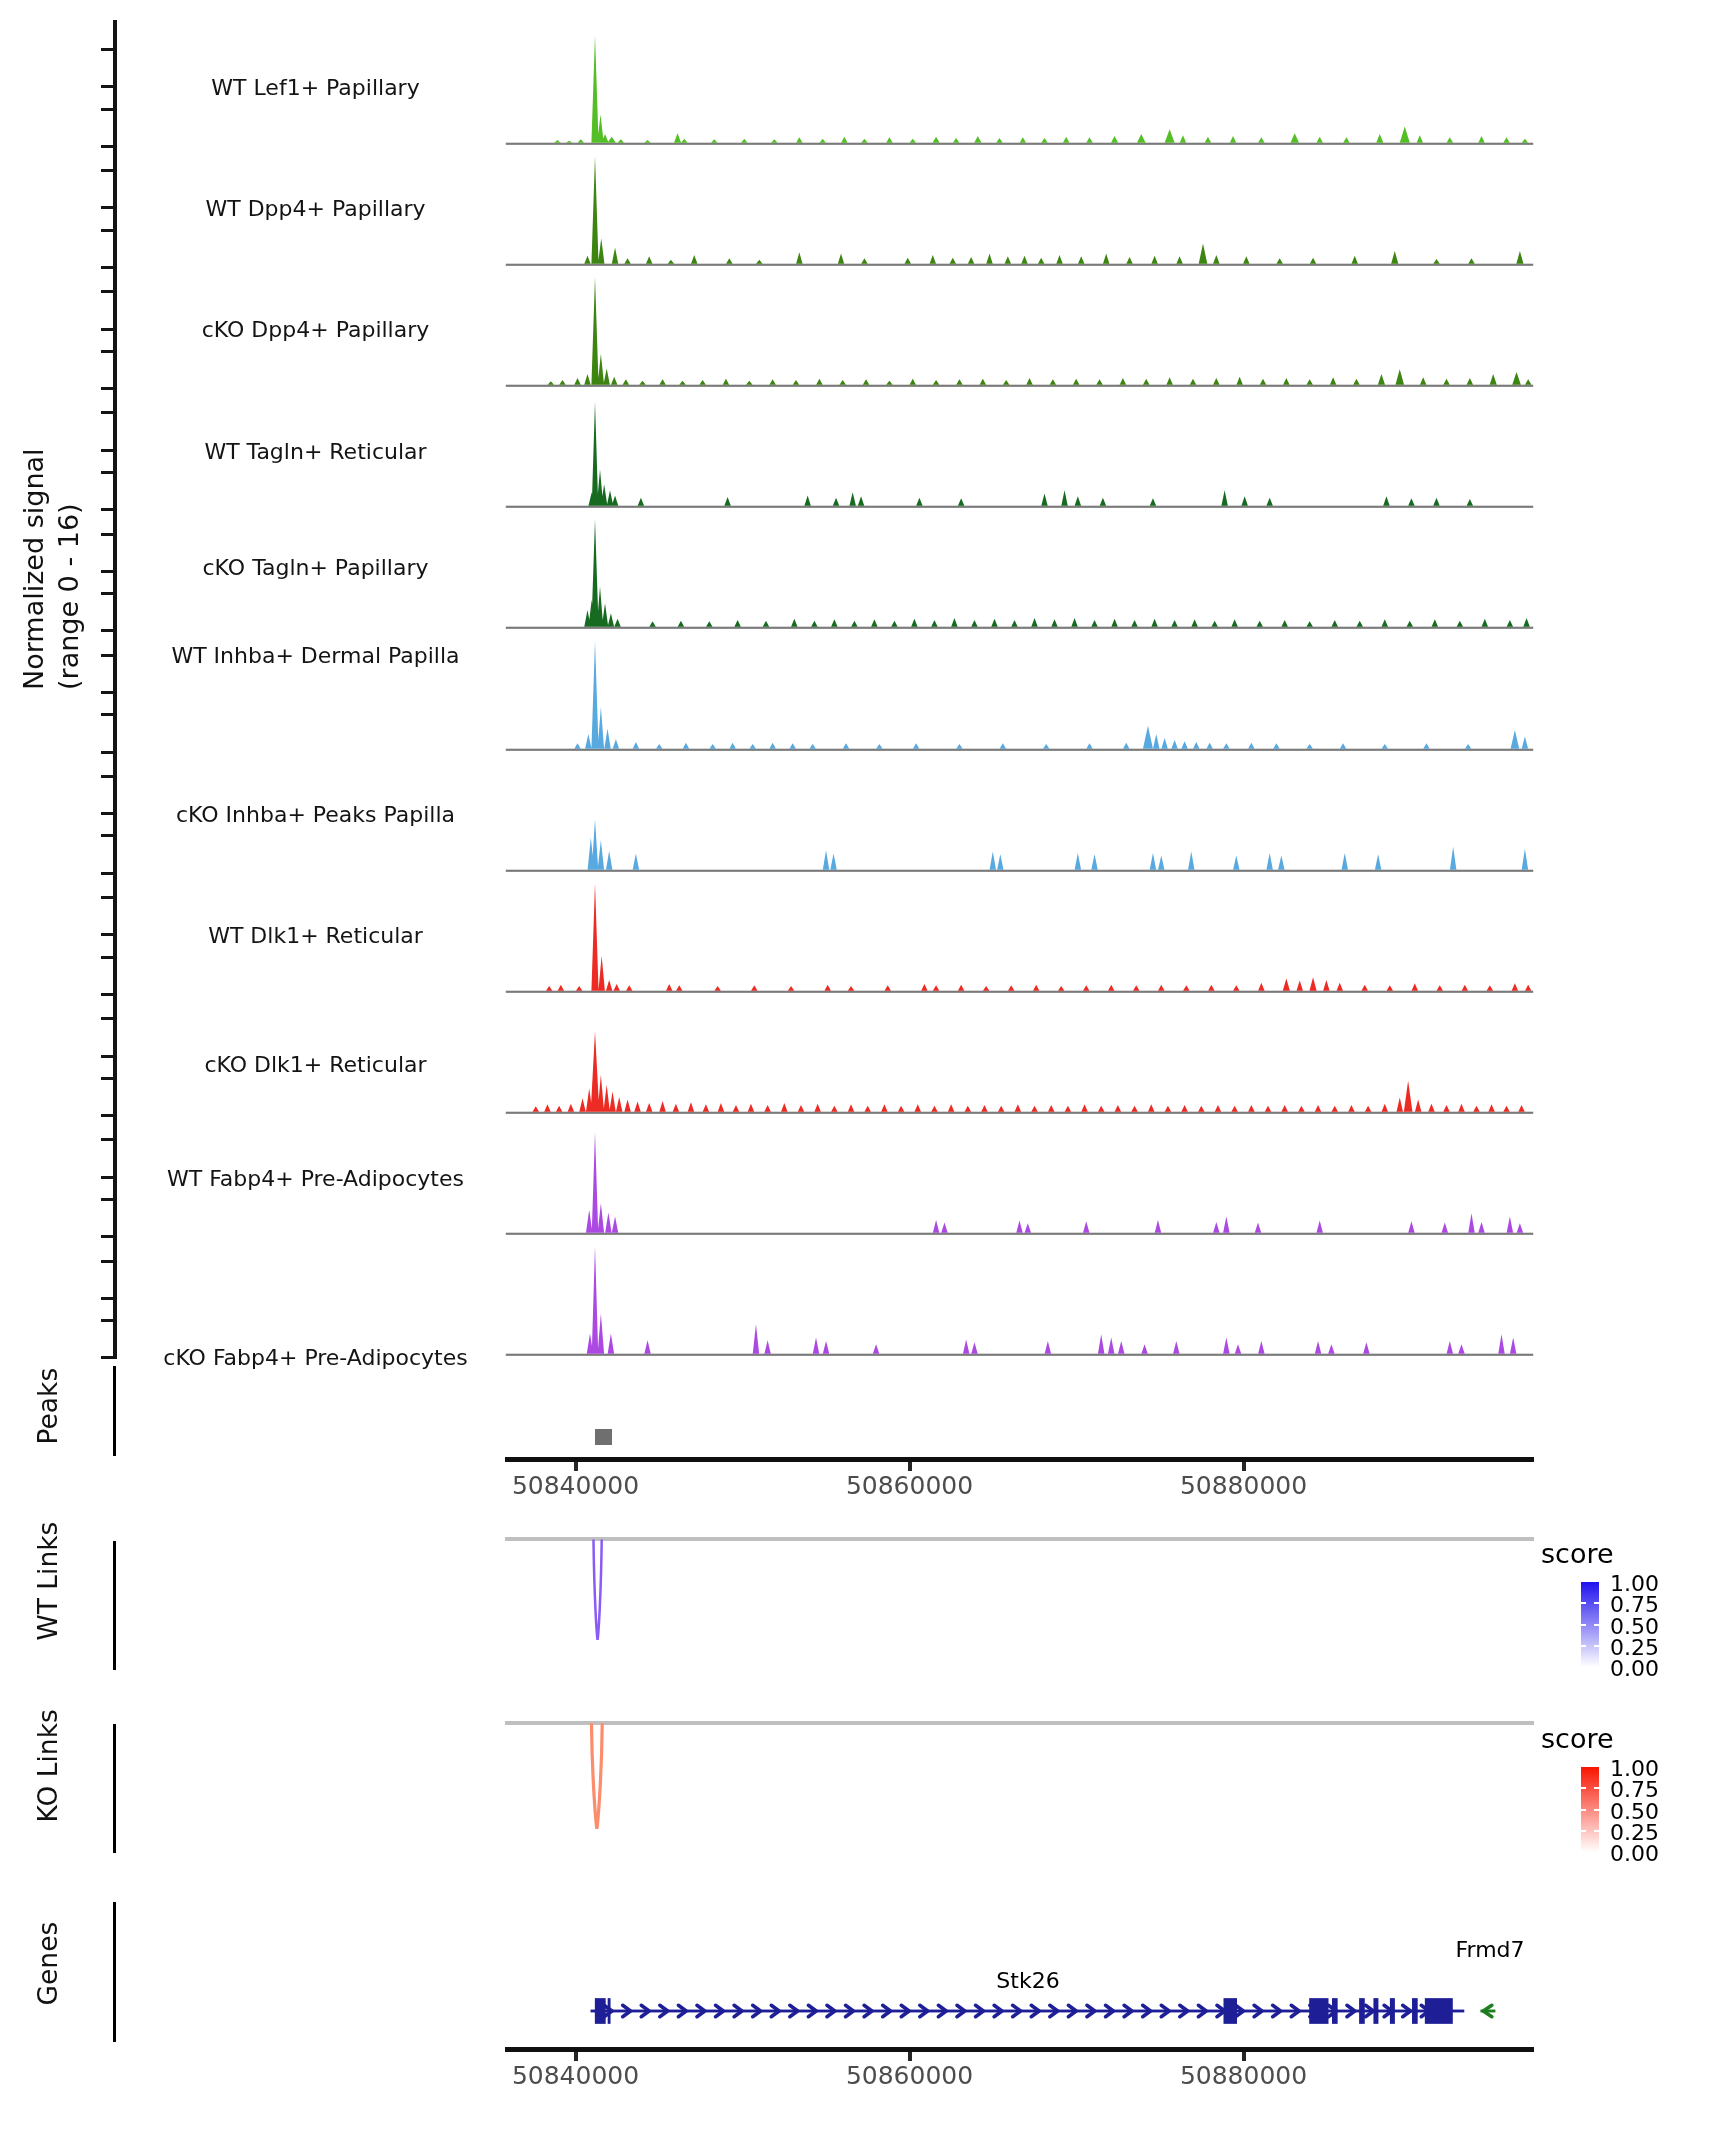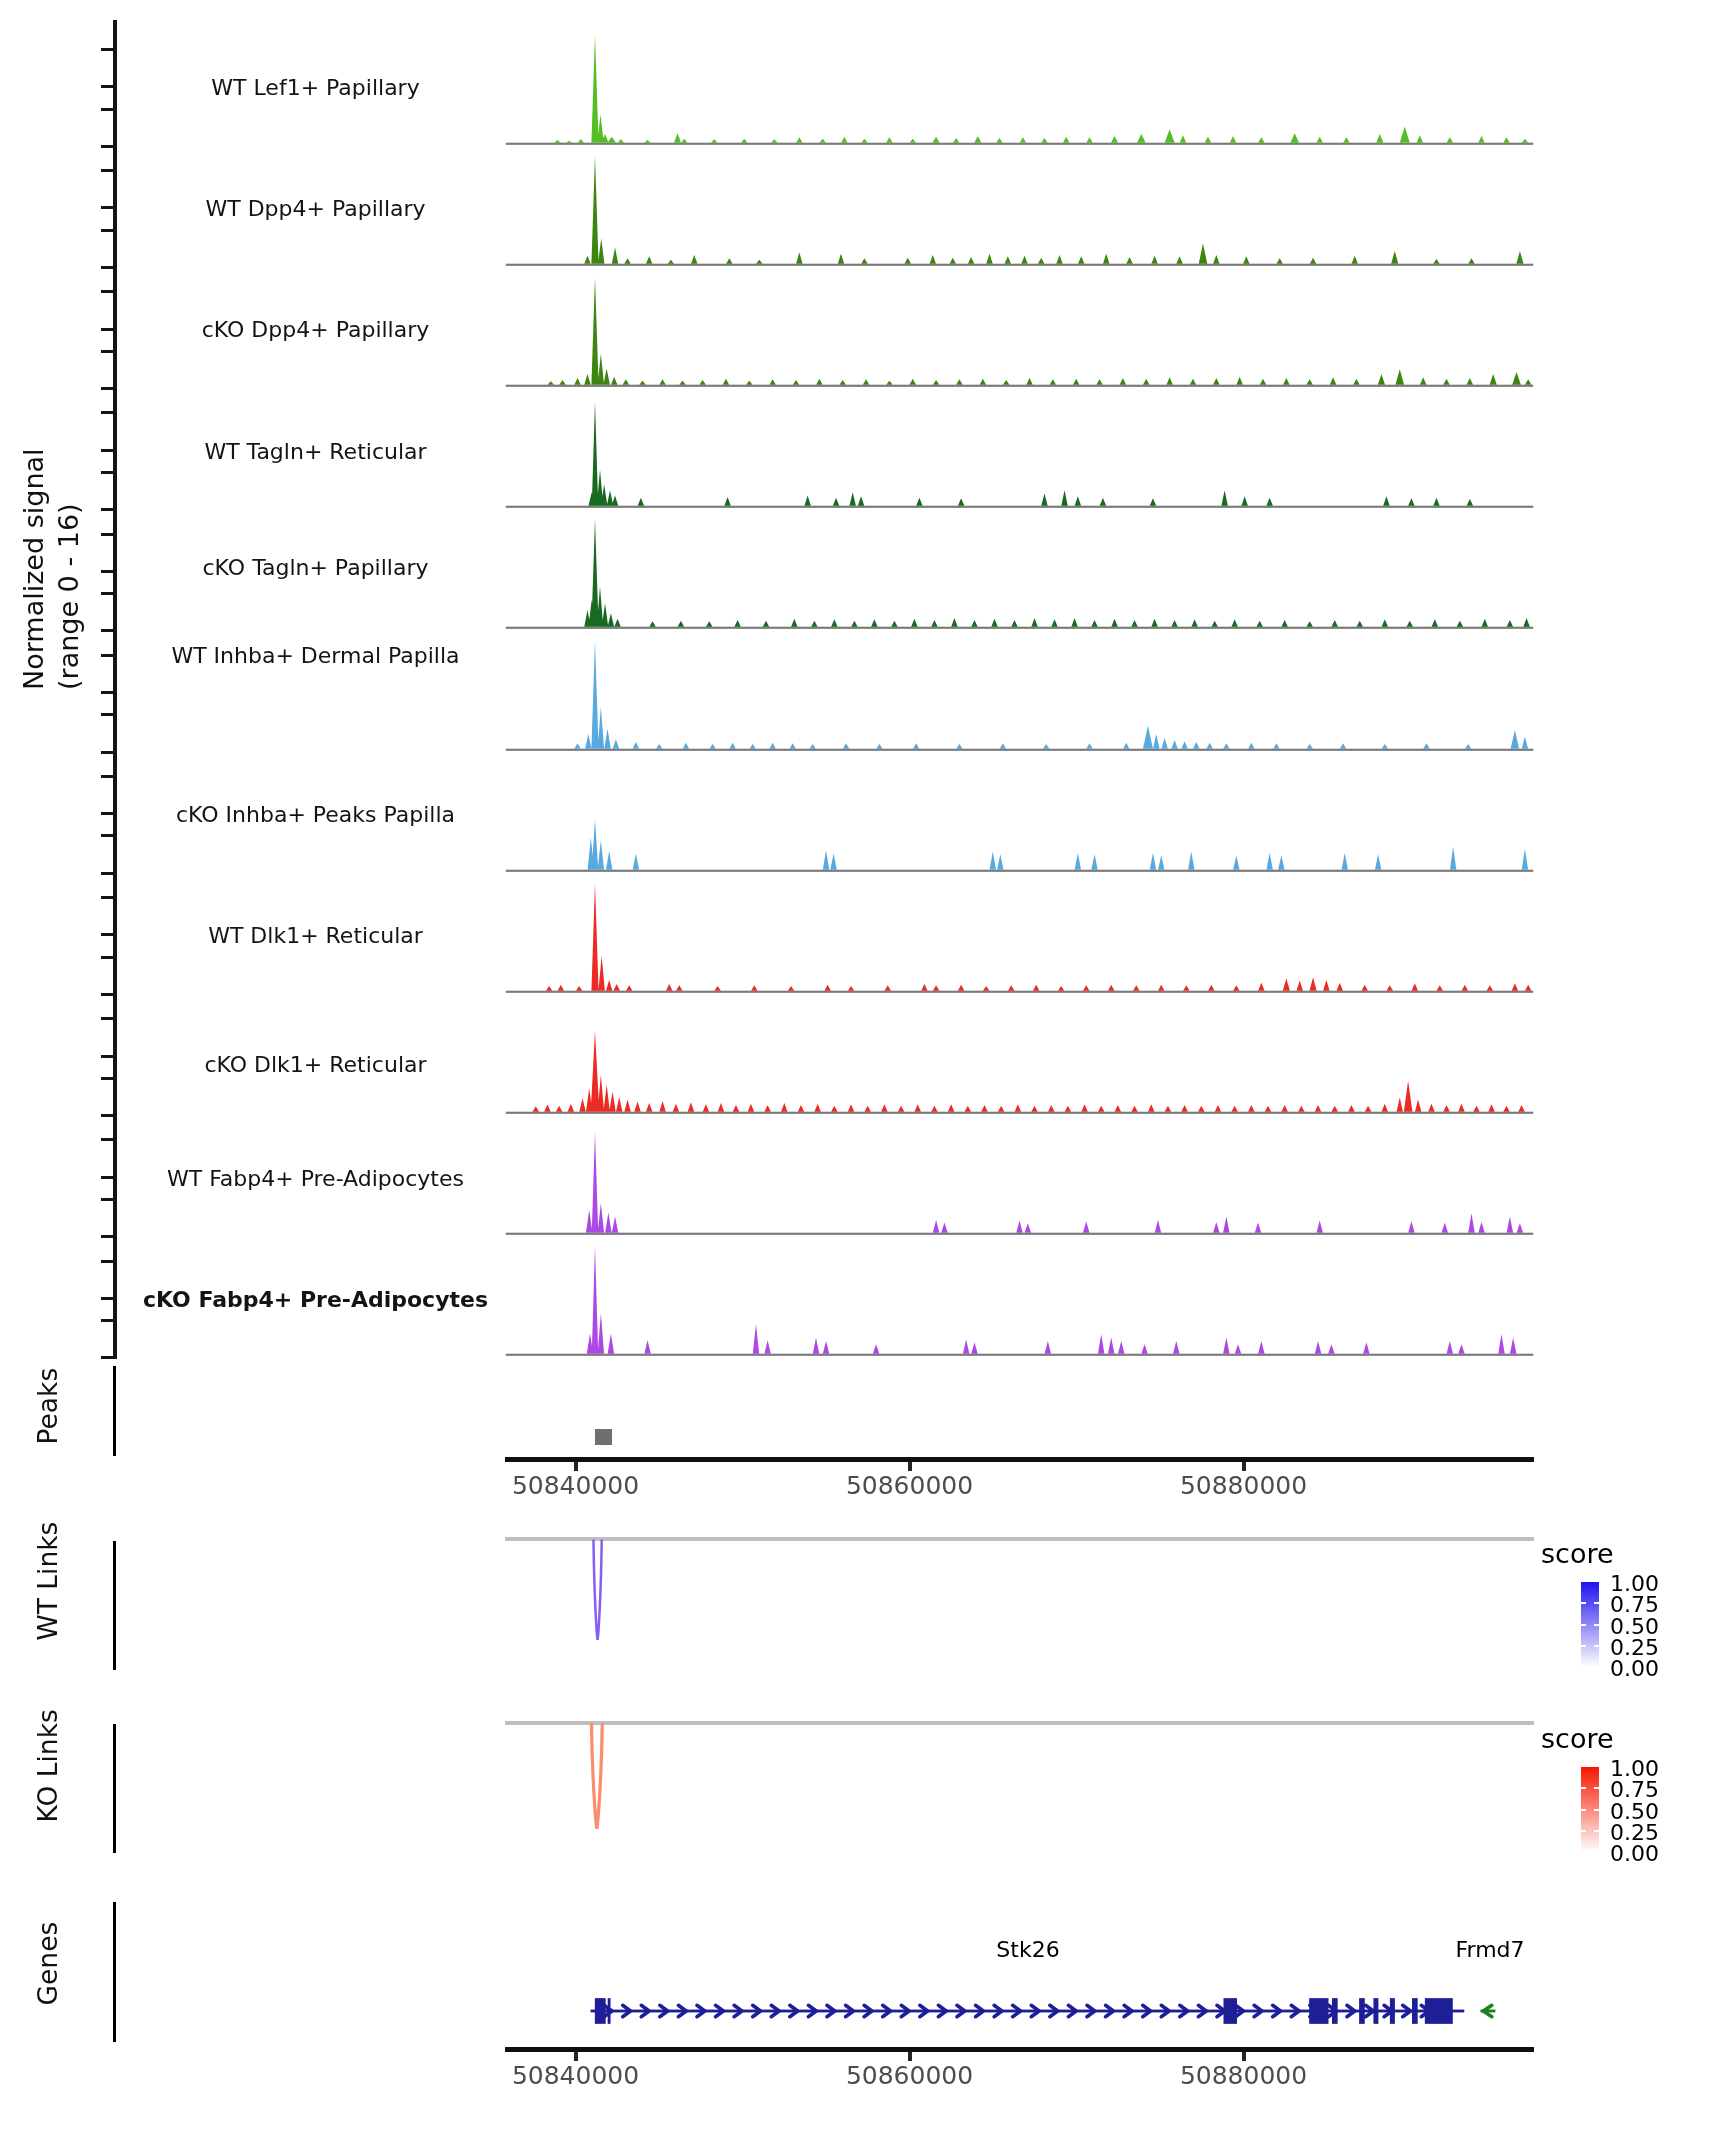--- a/index.html
+++ b/index.html
@@ -158,21 +158,21 @@
       <div class="track-label" style="top: 1042px; margin-top: 8px;">cKO Dlk1+ Reticular</div>
       <svg width="1029" height="121" viewBox="0 0 1435 169" style="left: 505px; top: 995px;">
         <rect x="0" y="163" width="1435" height="3" fill="#7a7a7a"></rect>
         <path d="M37.4,163 L41.9,155.5 L46.4,163 Z M53.7,163 L58.2,152.7 L62.7,163 Z M70.0,163 L74.5,154.6 L79.0,163 Z M86.4,163 L90.9,151.8 L95.4,163 Z M102.7,163 L107.2,144.3 L111.7,163 Z M112.0,163 L116.5,130.2 L121.0,163 Z M118.6,163 L124.6,50.5 L130.6,163 Z M128.3,163 L132.8,111.4 L137.3,163 Z M136.4,163 L140.9,125.5 L145.4,163 Z M144.6,163 L149.1,134.9 L153.6,163 Z M153.9,163 L158.4,142.4 L162.9,163 Z M165.6,163 L170.1,146.1 L174.6,163 Z M179.5,163 L184.0,148.9 L188.5,163 Z M195.8,163 L200.3,150.8 L204.8,163 Z M214.5,163 L219.0,148.0 L223.5,163 Z M233.1,163 L237.6,151.8 L242.1,163 Z M254.1,163 L258.6,149.9 L263.1,163 Z M275.0,163 L279.5,152.7 L284.0,163 Z M296.0,163 L300.5,150.8 L305.0,163 Z M317.0,163 L321.5,153.6 L326.0,163 Z M337.9,163 L342.4,151.8 L346.9,163 Z M361.2,163 L365.7,153.6 L370.2,163 Z M384.5,163 L389.0,150.8 L393.5,163 Z M407.8,163 L412.3,153.6 L416.8,163 Z M431.1,163 L435.6,151.8 L440.1,163 Z M454.4,163 L458.9,154.6 L463.4,163 Z M477.7,163 L482.2,152.7 L486.7,163 Z M501.0,163 L505.5,154.6 L510.0,163 Z M524.3,163 L528.8,152.7 L533.3,163 Z M547.6,163 L552.1,154.6 L556.6,163 Z M570.9,163 L575.4,152.7 L579.9,163 Z M594.2,163 L598.7,154.6 L603.2,163 Z M617.5,163 L622.0,152.7 L626.5,163 Z M640.8,163 L645.3,154.6 L649.8,163 Z M664.1,163 L668.6,153.6 L673.1,163 Z M687.4,163 L691.9,154.6 L696.4,163 Z M710.7,163 L715.2,152.7 L719.7,163 Z M734.0,163 L738.5,154.6 L743.0,163 Z M757.3,163 L761.8,153.6 L766.3,163 Z M780.6,163 L785.1,154.6 L789.6,163 Z M803.9,163 L808.4,152.7 L812.9,163 Z M827.1,163 L831.6,154.6 L836.1,163 Z M850.4,163 L854.9,153.6 L859.4,163 Z M873.7,163 L878.2,154.6 L882.7,163 Z M897.0,163 L901.5,152.7 L906.0,163 Z M920.3,163 L924.8,154.6 L929.3,163 Z M943.6,163 L948.1,153.6 L952.6,163 Z M966.9,163 L971.4,154.6 L975.9,163 Z M990.2,163 L994.7,153.6 L999.2,163 Z M1013.5,163 L1018.0,154.6 L1022.5,163 Z M1036.8,163 L1041.3,153.6 L1045.8,163 Z M1060.1,163 L1064.6,154.6 L1069.1,163 Z M1083.4,163 L1087.9,153.6 L1092.4,163 Z M1106.7,163 L1111.2,154.6 L1115.7,163 Z M1130.0,163 L1134.5,153.6 L1139.0,163 Z M1153.3,163 L1157.8,154.6 L1162.3,163 Z M1176.6,163 L1181.1,153.6 L1185.6,163 Z M1199.9,163 L1204.4,154.6 L1208.9,163 Z M1223.2,163 L1227.7,151.8 L1232.2,163 Z M1244.1,163 L1248.6,143.3 L1253.1,163 Z M1254.3,163 L1260.3,119.9 L1266.3,163 Z M1269.8,163 L1274.3,146.1 L1278.8,163 Z M1288.4,163 L1292.9,151.8 L1297.4,163 Z M1309.4,163 L1313.9,153.6 L1318.4,163 Z M1330.3,163 L1334.8,151.8 L1339.3,163 Z M1351.3,163 L1355.8,154.6 L1360.3,163 Z M1372.3,163 L1376.8,152.7 L1381.3,163 Z M1393.2,163 L1397.7,154.6 L1402.2,163 Z M1414.2,163 L1418.7,153.6 L1423.2,163 Z " fill="#EC2C24" stroke="none"></path>
       </svg>
       <div class="track-label" style="top: 1164px;">WT Fabp4+ Pre-Adipocytes</div>
       <svg width="1029" height="121" viewBox="0 0 1435 169" style="left: 505px; top: 1116px;">
         <rect x="0" y="163" width="1435" height="3" fill="#7a7a7a"></rect>
         <path d="M112.0,163 L116.5,131.1 L121.0,163 Z M120.1,163 L124.6,22.4 L129.1,163 Z M128.3,163 L132.8,121.8 L137.3,163 Z M138.8,163 L143.3,134.9 L147.8,163 Z M148.1,163 L152.6,140.5 L157.1,163 Z M596.5,163 L601.0,145.2 L605.5,163 Z M608.2,163 L612.7,148.9 L617.2,163 Z M713.0,163 L717.5,146.1 L722.0,163 Z M724.6,163 L729.1,149.9 L733.6,163 Z M806.2,163 L810.7,147.1 L815.2,163 Z M906.4,163 L910.9,145.2 L915.4,163 Z M987.9,163 L992.4,148.0 L996.9,163 Z M1001.9,163 L1006.4,140.5 L1010.9,163 Z M1046.1,163 L1050.6,148.9 L1055.1,163 Z M1132.3,163 L1136.8,146.1 L1141.3,163 Z M1260.4,163 L1264.9,147.1 L1269.4,163 Z M1307.0,163 L1311.5,148.9 L1316.0,163 Z M1344.3,163 L1348.8,135.8 L1353.3,163 Z M1358.3,163 L1362.8,148.0 L1367.3,163 Z M1397.9,163 L1402.4,140.5 L1406.9,163 Z M1411.9,163 L1416.4,149.9 L1420.9,163 Z " fill="#AC49E2" stroke="none"></path>
       </svg>
-      <div class="track-label" style="top: 1285px; font-weight: bold;">cKO Fabp4+ Pre-Adipocytes</div>
+      <div class="track-label" style="top: 1343px;">cKO Fabp4+ Pre-Adipocytes</div>
       <svg width="1029" height="121" viewBox="0 0 1435 169" style="left: 505px; top: 1237px;">
         <rect x="0" y="163" width="1435" height="3" fill="#7a7a7a"></rect>
         <path d="M113.1,163 L117.6,134.9 L122.1,163 Z M120.1,163 L124.6,13.0 L129.1,163 Z M128.3,163 L132.8,106.8 L137.3,163 Z M142.3,163 L146.8,134.9 L151.3,163 Z M193.5,163 L198.0,144.3 L202.5,163 Z M344.9,163 L349.4,121.8 L353.9,163 Z M361.2,163 L365.7,144.3 L370.2,163 Z M428.8,163 L433.3,140.5 L437.8,163 Z M442.8,163 L447.3,145.2 L451.8,163 Z M512.7,163 L517.2,149.9 L521.7,163 Z M638.5,163 L643.0,143.3 L647.5,163 Z M650.1,163 L654.6,147.1 L659.1,163 Z M752.6,163 L757.1,145.2 L761.6,163 Z M827.1,163 L831.6,135.8 L836.1,163 Z M841.1,163 L845.6,140.5 L850.1,163 Z M855.1,163 L859.6,145.2 L864.1,163 Z M887.7,163 L892.2,149.9 L896.7,163 Z M932.0,163 L936.5,145.2 L941.0,163 Z M1001.9,163 L1006.4,140.5 L1010.9,163 Z M1018.2,163 L1022.7,149.9 L1027.2,163 Z M1050.8,163 L1055.3,145.2 L1059.8,163 Z M1130.0,163 L1134.5,145.2 L1139.0,163 Z M1148.6,163 L1153.1,149.9 L1157.6,163 Z M1197.5,163 L1202.0,147.1 L1206.5,163 Z M1314.0,163 L1318.5,145.2 L1323.0,163 Z M1330.3,163 L1334.8,149.9 L1339.3,163 Z M1386.2,163 L1390.7,135.8 L1395.2,163 Z M1402.5,163 L1407.0,140.5 L1411.5,163 Z " fill="#AC49E2" stroke="none"></path>
       </svg>
     </div>
 
   <div class="bracket" id="br-peaks"></div>
   <div class="vlabel" id="lbl-peaks">Peaks</div>
   <div id="peaks-regions">
       <div style="position: absolute; left: 595px; top: 1429px; width: 16.7px; height: 16px; background: rgb(111, 111, 111);"></div>
@@ -308,19 +308,19 @@
         <rect x="1123.0738636363637" y="87" width="27.022727272727025" height="36" fill="#1E1E96"></rect>
         <rect x="1154.9886363636363" y="87" width="7.9204545454547315" height="36" fill="#1E1E96"></rect>
         <rect x="1192.9602272727273" y="87" width="7.920454545454504" height="36" fill="#1E1E96"></rect>
         <rect x="1212.9943181818182" y="87" width="6.98863636363626" height="36" fill="#1E1E96"></rect>
         <rect x="1236.0568181818182" y="87" width="6.98863636363626" height="36" fill="#1E1E96"></rect>
         <rect x="1267.0397727272727" y="87" width="7.920454545454504" height="36" fill="#1E1E96"></rect>
         <rect x="1284.9772727272727" y="87" width="39.13636363636351" height="36" fill="#1E1E96"></rect>
         <rect x="1362.784090909091" y="103" width="20.96590909090901" height="4" fill="#1E7D1E"></rect>
         <path d="M1378.784090909091,97 L1366.784090909091,105 L1378.784090909091,113" fill="none" stroke="#1E7D1E" stroke-width="5" stroke-linecap="round" stroke-linejoin="round"></path>
       </svg>
-      <div class="gene-label" style="left: 942px;">Stk26</div>
+      <div class="gene-label" style="left: 942px; margin-top: 31px;">Stk26</div>
       <div class="gene-label" style="left: 1404px;">Frmd7</div>
     </div>
 
 
 </div>
 
 
 </body></html>

